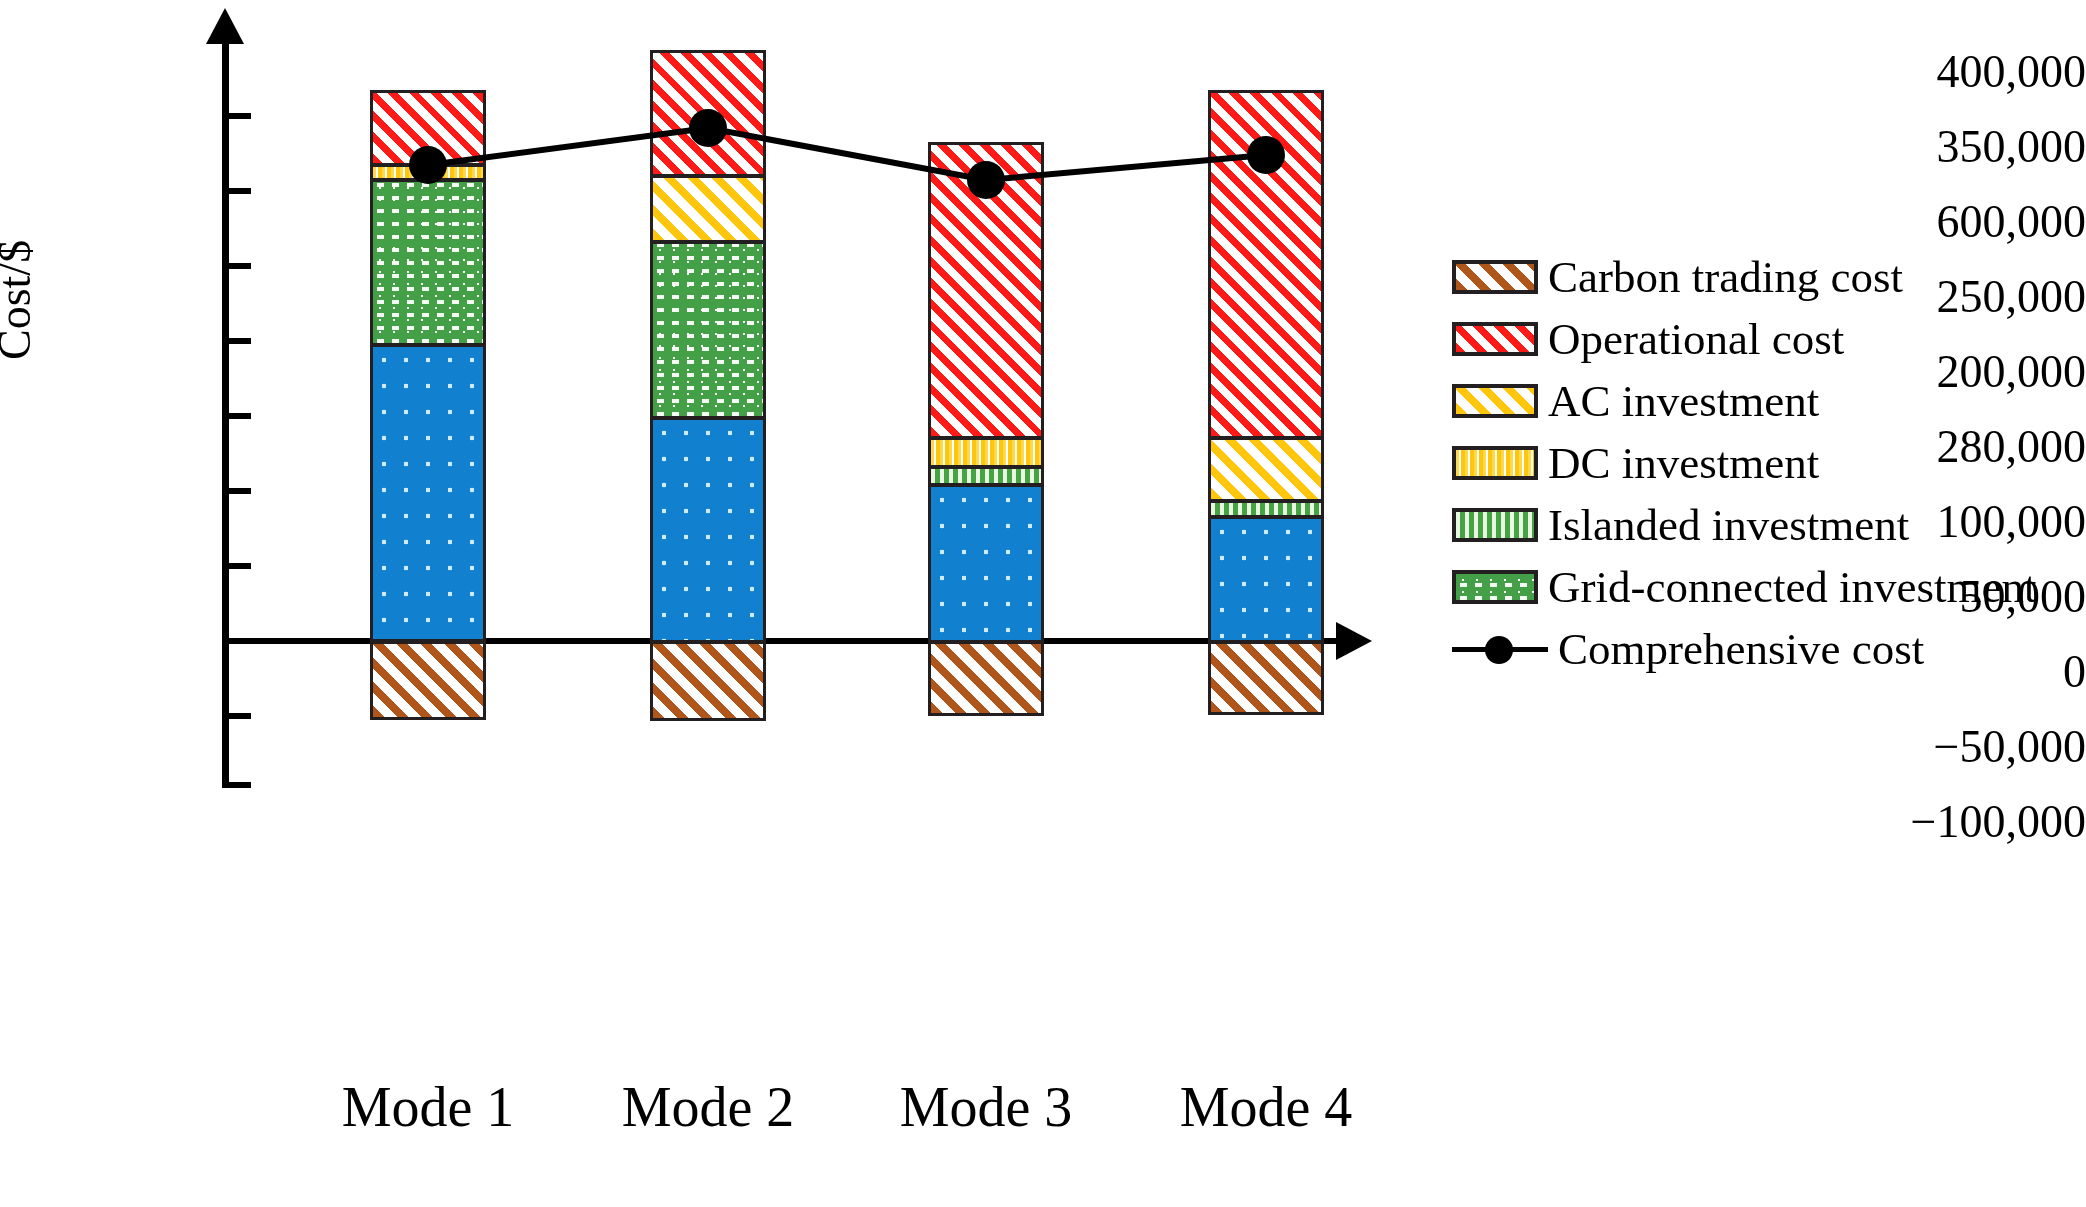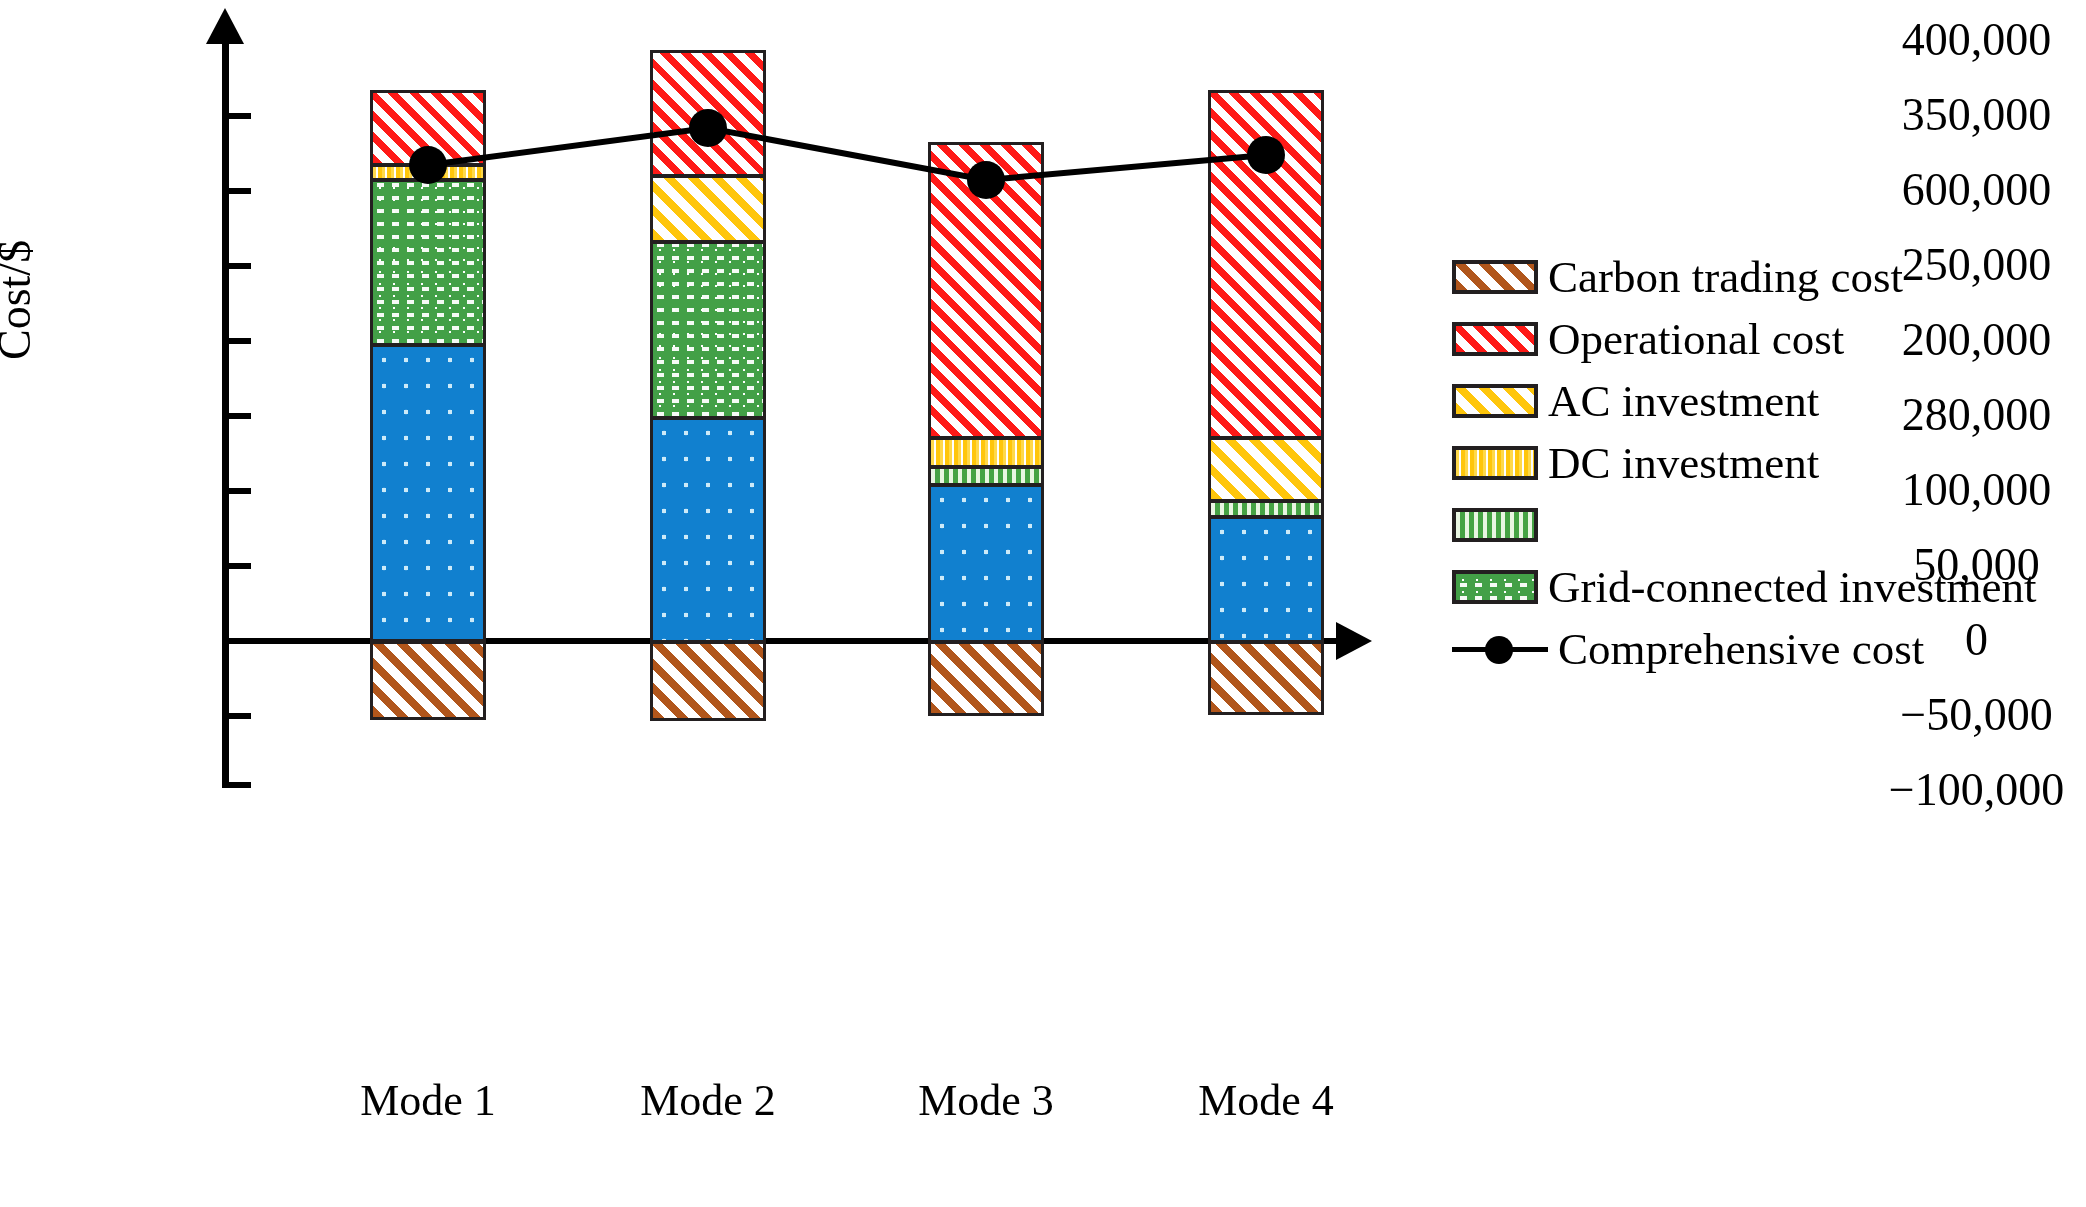--- a/index.html
+++ b/index.html
@@ -4,42 +4,42 @@
 <title>Construction modes cost chart</title>
 <style>
   html,body{margin:0;padding:0;background:#fff;}
   body{width:2086px;height:1207px;position:relative;overflow:hidden;
        font-family:"Liberation Serif","DejaVu Serif",serif;color:#000;}
 
   
   
   #chart{position:absolute;left:0;top:0;width:2086px;height:1207px;}
 
-  .ytick-label{position:absolute;right:12px;width:195px;text-align:center;
-      font-size:46px;line-height:46px;letter-spacing:0px;white-space:nowrap;}
+  .ytick-label{position:absolute;right:0;width:195px;text-align:right;
+      font-size:46px;line-height:46px;letter-spacing:0px;white-space:nowrap;margin-top:32px;}
   .ylabel-wrap{position:absolute;left:-12px;top:360px;width:200px;height:60px;}
   .ylabel{position:absolute;left:0;top:0;transform:rotate(-90deg);
       transform-origin:left top;font-size:46px;white-space:nowrap;}
 
   
   .yaxis{position:absolute;left:222px;top:40px;width:7px;height:748px;background:#000;}
   .yaxis-arrow{position:absolute;left:206px;top:8px;width:0;height:0;
       border-left:19px solid transparent;border-right:19px solid transparent;
       border-bottom:36px solid #000;}
   .xaxis{position:absolute;left:222px;top:638px;width:1120px;height:6px;background:#000;}
   .xaxis-arrow{position:absolute;left:1336px;top:622px;width:0;height:0;
       border-top:19px solid transparent;border-bottom:19px solid transparent;
       border-left:36px solid #000;}
   .ytick{position:absolute;left:229px;width:22px;height:6px;background:#000;}
 
   
   .bar{position:absolute;}
   .seg{position:absolute;left:0;width:100%;box-sizing:border-box;
        border:3px solid #231f20;}
-  .cat-label{position:absolute;font-size:44px;text-align:center;white-space:nowrap;}
+  .cat-label{position:absolute;font-size:56px;text-align:center;white-space:nowrap;}
 
   
   .p-operational{background-color:#fff;
     background-image:repeating-linear-gradient(45deg,#ff1a17 0 7px,#fff 7px 15px);}
   .p-carbon{background-color:#fff;
     background-image:repeating-linear-gradient(45deg,#b1561b 0 8px,#fff 8px 17px);}
   .p-ac{background-color:#fff;
     background-image:repeating-linear-gradient(45deg,#ffc60b 0 8px,#fff 8px 17px);}
   .p-dc{background-color:#ffc60b;
     background-image:repeating-linear-gradient(90deg,#ffd94a 0 3px,#ffffff 3px 5px,#ffc60b 5px 9px);}
@@ -172,20 +172,21 @@
     <div class="leg-row">
       <span class="leg-key p-ac"></span>
       <span class="leg-text">AC investment</span>
     </div>
     <div class="leg-row">
       <span class="leg-key p-dc"></span>
       <span class="leg-text">DC investment</span>
     </div>
     <div class="leg-row">
       <span class="leg-key p-islanded"></span>
+      <span class="leg-text">Islanded investment</span>
     </div>
     <div class="leg-row">
       <span class="leg-key p-grid"></span>
       <span class="leg-text">Grid-connected investment</span>
     </div>
     <div class="leg-row">
       <span class="leg-line">
           <i></i>
           <b></b>
         </span>

